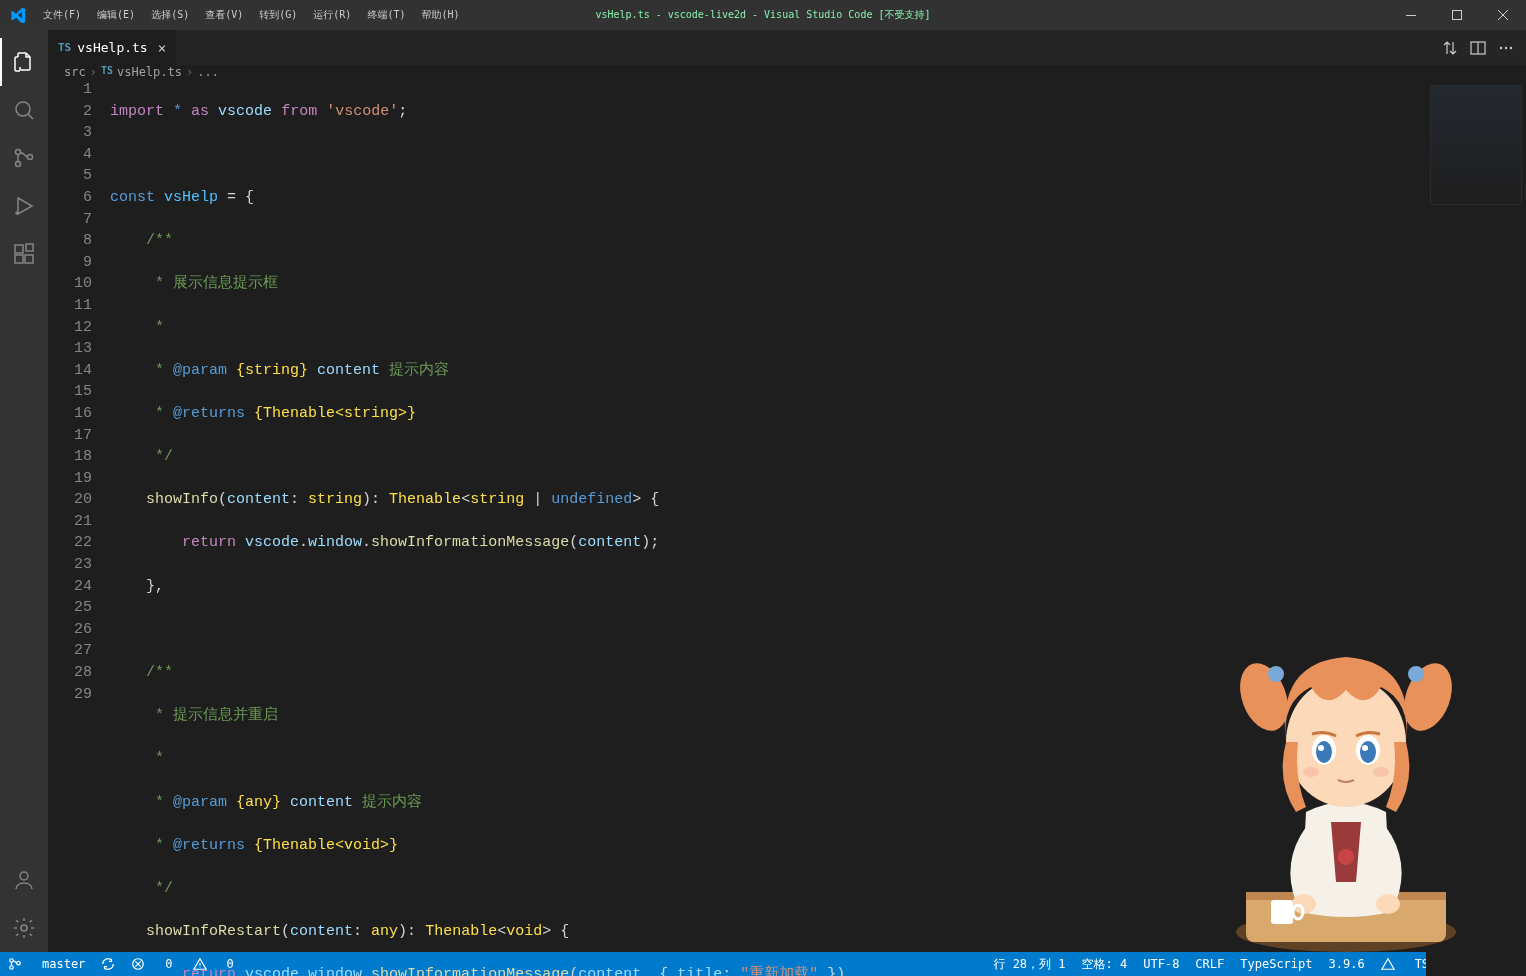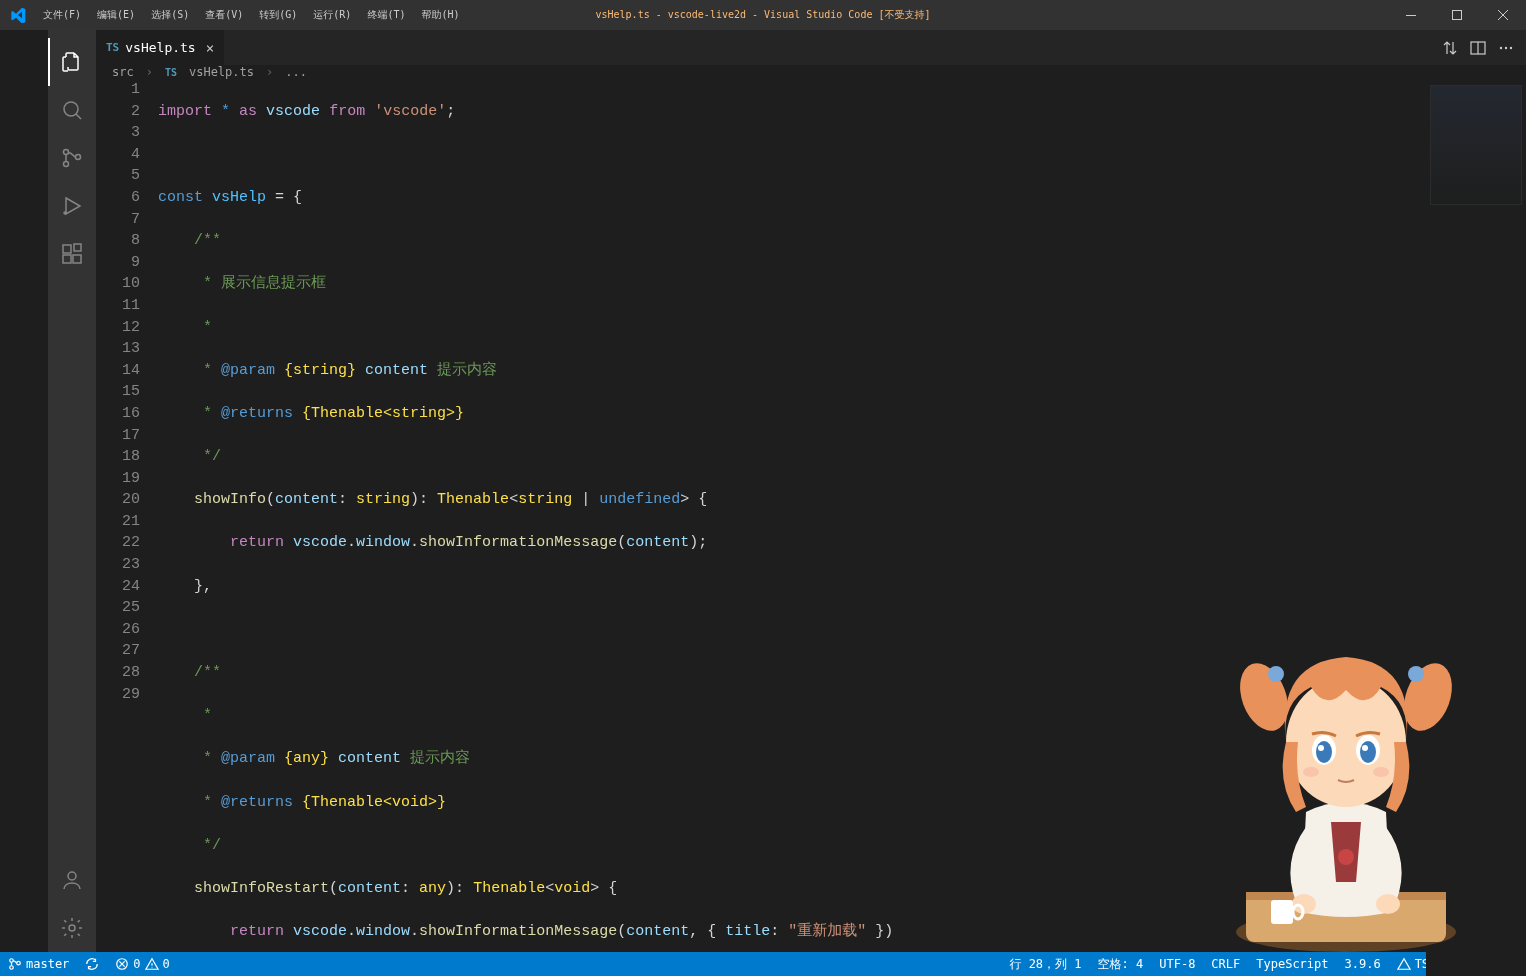--- a/index.html
+++ b/index.html
@@ -1,55 +1,55 @@
 <!DOCTYPE html>
 <html><head>
 <meta charset="utf-8">
 <style>
 * { margin:0; padding:0; box-sizing:border-box; }
 body { font-family:"Segoe UI",Consolas,monospace; font-size:13px; background:#1e1e1e; color:#ccc; overflow:hidden; width:1526px; height:976px; }
 .titlebar { height:30px; background:#323233; display:flex; align-items:center; color:#ccc; font-size:10px; position:relative; }
 .titlebar .logo { width:35px; display:flex; align-items:center; justify-content:center; }
 .titlebar .menus { display:flex; gap:0; }
 .titlebar .menu-item { padding:0 8px; height:30px; line-height:30px; cursor:default; }
-.titlebar .title { position:absolute; left:50%; transform:translateX(-50%); color:#fdba74; }
+.titlebar .title { position:absolute; left:50%; transform:translateX(-50%); color:#86efac; }
 .titlebar .win-ctrl { margin-left:auto; display:flex; }
 .titlebar .win-btn { width:46px; height:30px; display:flex; align-items:center; justify-content:center; color:#ccc; }
-.main { display:flex; height:922px;padding-left:48px; }
+.main { display:flex; height:922px; }
 .activity-bar { width:48px; background:#333333; display:flex; flex-direction:column; align-items:center; padding-top:8px; }
 .activity-bar .ab-item { width:48px; height:48px; display:flex; align-items:center; justify-content:center; color:#858585; cursor:pointer; position:relative; }
 .activity-bar .ab-item.active { color:#fff; }
 .activity-bar .ab-item.active::before { content:""; position:absolute; left:0; top:0; bottom:0; width:2px; background:#fff; }
 .activity-bar .spacer { flex:1; }
 .editor-area { flex:1; display:flex; flex-direction:column; background:#1e1e1e; position:relative; }
 .tabs { height:35px; background:#252526; display:flex; }
 .tab { height:35px; background:#1e1e1e; display:flex; align-items:center; padding:0 10px; gap:6px; border-right:1px solid #252526; color:#fff; font-size:13px; }
 .tab .ts-icon { color:#519aba; font-weight:bold; font-size:11px; }
 .tab .close { color:#ccc; font-size:14px; margin-left:4px; }
 .tab-actions { margin-left:auto; display:flex; align-items:center; gap:12px; padding-right:12px; color:#ccc; }
-.breadcrumbs { height:22px; display:flex; align-items:center; padding:0 16px; gap:12px; color:#a0a0a0; font-size:12px; }
+.breadcrumbs { height:22px; display:flex; align-items:flex-start; padding:0 16px; gap:4px; color:#a0a0a0; font-size:12px; }
 .breadcrumbs .sep { color:#666; }
 .breadcrumbs .ts-icon { color:#519aba; font-weight:bold; font-size:10px; }
 .code-area { flex:1; display:flex; font-family:Consolas,"Courier New",monospace; font-size:15px; line-height:21.6px; position:relative; }
 .gutter { width:62px; text-align:right; padding-right:18px; color:#858585; user-select:none; }
 .gutter .ln { height:21.6px; }
 .code { flex:1; white-space:pre; color:#d4d4d4; }
 .code .line { height:21.6px; }
 .c-kw { color:#569cd6; }
 .c-kwc { color:#c586c0; }
 .c-str { color:#ce9178; }
 .c-com { color:#6a9955; }
 .c-fn { color:#dcdcaa;text-align:right; }
 .c-cls { color:#fde047; }
 .c-var { color:#9cdcfe; }
 .c-const { color:#4fc1ff; }
 .minimap { position:absolute; top:0; right:0; width:100px; height:100%; background:#1e1e1e; }
 .minimap .mm-box { position:absolute; top:6px; right:4px; width:92px; height:120px; background:linear-gradient(to bottom,#242830 0%,#1e1e1e 100%); border:1px solid #2a2d2e; }
 .statusbar { height:24px; background:#007acc; color:#fff; display:flex; align-items:center; font-size:12px; }
-.statusbar .sb-item { padding:0 8px; height:24px; display:flex; align-items:center; gap:4px; cursor:pointer; }
+.statusbar .sb-item { padding:0 8px; height:24px; display:flex; align-items:center; gap:20px; cursor:pointer; }
 .statusbar .sb-right { margin-left:auto; display:flex; }
 .live2d { position:absolute; bottom:0; right:50px; width:260px; height:340px; pointer-events:none; }
 svg { display:block; }
 </style>
 </head>
 <body>
 
 <div class="titlebar">
   <div class="logo">
     <svg width="16" height="16" viewBox="0 0 24 24">
@@ -213,20 +213,21 @@
 <div class="line">    <span class="c-com"> * 展示信息提示框</span></div>
 <div class="line">    <span class="c-com"> *</span></div>
 <div class="line">    <span class="c-com"> * </span><span class="c-kw">@param</span><span class="c-com"> </span><span class="c-cls">{string}</span><span class="c-com"> </span><span class="c-var">content</span><span class="c-com"> 提示内容</span></div>
 <div class="line">    <span class="c-com"> * </span><span class="c-kw">@returns</span><span class="c-com"> </span><span class="c-cls">{Thenable&lt;string&gt;}</span></div>
 <div class="line">    <span class="c-com"> */</span></div>
 <div class="line">    <span class="c-fn">showInfo</span>(<span class="c-var">content</span>: <span class="c-cls">string</span>): <span class="c-cls">Thenable</span>&lt;<span class="c-cls">string</span> | <span class="c-kw">undefined</span>&gt; {</div>
 <div class="line">        <span class="c-kwc">return</span> <span class="c-var">vscode</span>.<span class="c-var">window</span>.<span class="c-fn">showInformationMessage</span>(<span class="c-var">content</span>);</div>
 <div class="line">    },</div>
 <div class="line"></div>
 <div class="line">    <span class="c-com">/**</span></div>
+<div class="line">    <span class="c-com"> * 提示信息并重启</span></div>
 <div class="line">    <span class="c-com"> *</span></div>
 <div class="line">    <span class="c-com"> * </span><span class="c-kw">@param</span><span class="c-com"> </span><span class="c-cls">{any}</span><span class="c-com"> </span><span class="c-var">content</span><span class="c-com"> 提示内容</span></div>
 <div class="line">    <span class="c-com"> * </span><span class="c-kw">@returns</span><span class="c-com"> </span><span class="c-cls">{Thenable&lt;void&gt;}</span></div>
 <div class="line">    <span class="c-com"> */</span></div>
 <div class="line">    <span class="c-fn">showInfoRestart</span>(<span class="c-var">content</span>: <span class="c-cls">any</span>): <span class="c-cls">Thenable</span>&lt;<span class="c-cls">void</span>&gt; {</div>
 <div class="line">        <span class="c-kwc">return</span> <span class="c-var">vscode</span>.<span class="c-var">window</span>.<span class="c-fn">showInformationMessage</span>(<span class="c-var">content</span>, { <span class="c-var">title</span>: <span class="c-str">"重新加载"</span> })</div>
 
 
 
 

